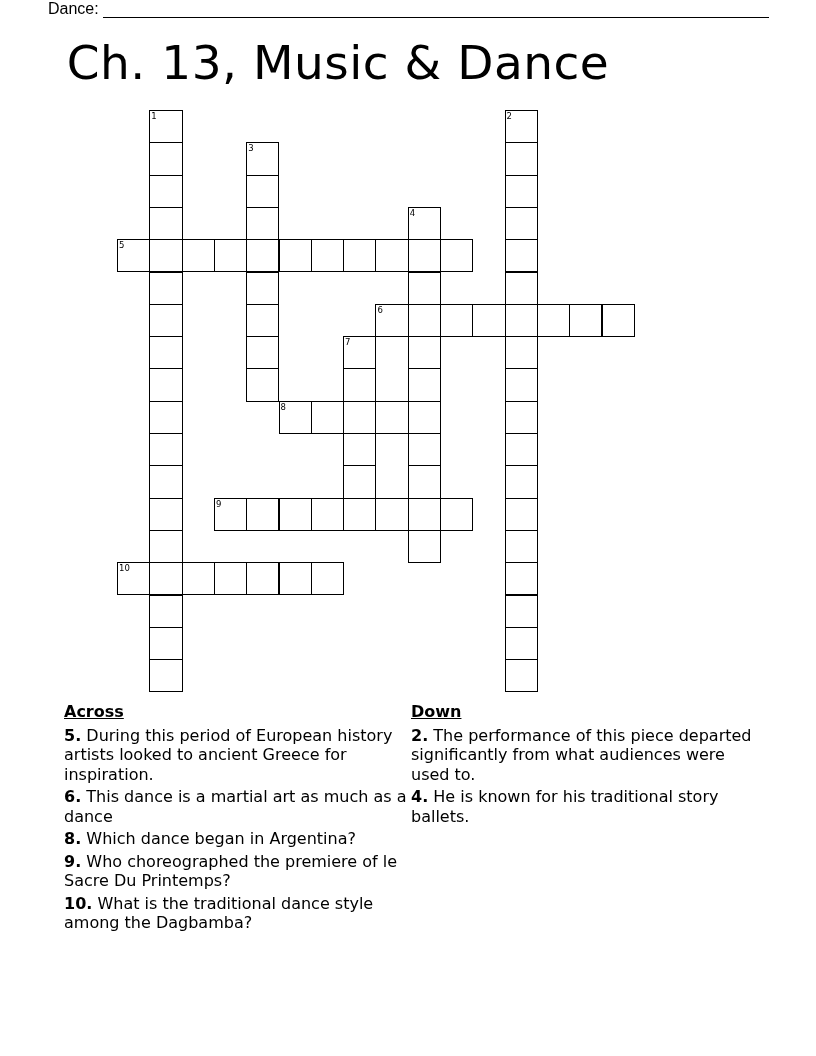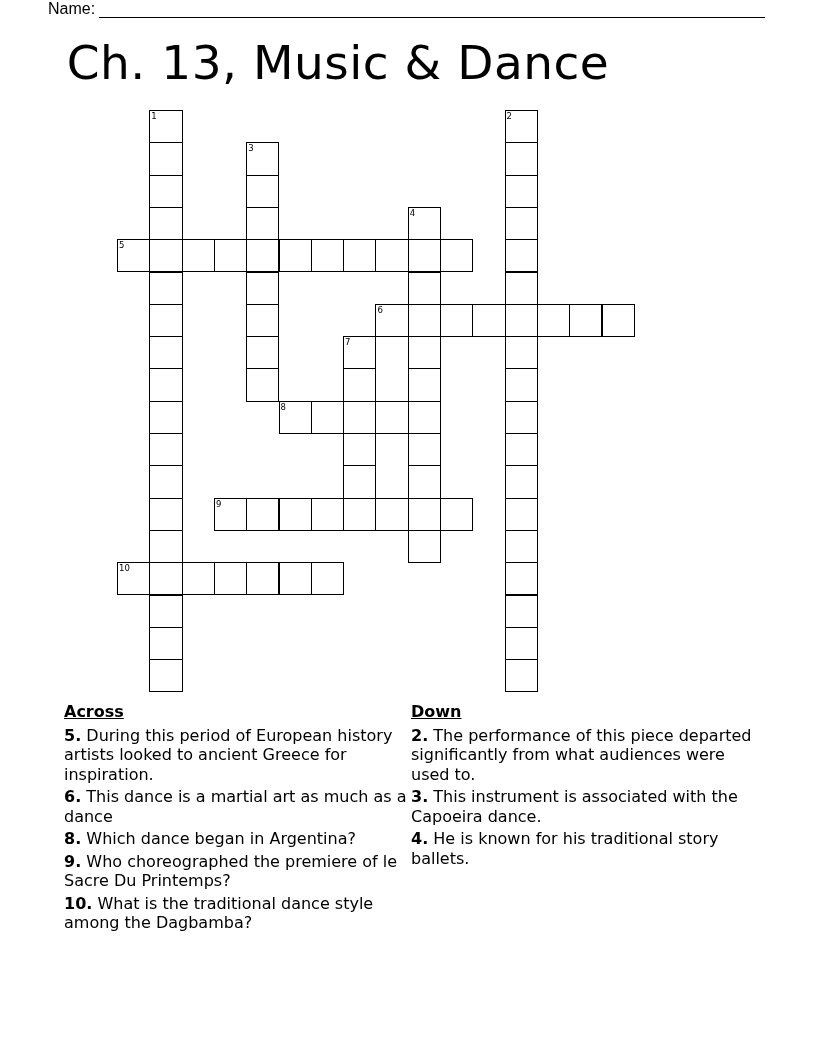--- a/index.html
+++ b/index.html
@@ -88,21 +88,21 @@
       margin-bottom: 3px;
     }
     .clue-num {
       font-weight: bold;
     }
   </style>
 </head>
 <body>
 
 <div class="name-row">
-  <span class="name-label">Name:</span>
+  <span class="name-label">Dance:</span>
   <span class="name-line"></span>
 </div>
 
 <div class="title">Ch. 13, Music &amp; Dance</div>
 
 <div class="grid" id="grid">
     <div class="cell" style="left: 149.3px; top: 110px;">
       <span class="cell-num">1</span>
     </div>
     <div class="cell" style="left: 149.3px; top: 142.3px;"></div>
@@ -219,15 +219,14 @@
   <div class="clue"><span class="clue-num">5.</span> <span>During this period of European history artists looked to ancient Greece for inspiration.</span></div>
   <div class="clue"><span class="clue-num">6.</span> <span>This dance is a martial art as much as a dance</span></div>
   <div class="clue"><span class="clue-num">8.</span> <span>Which dance began in Argentina?</span></div>
   <div class="clue"><span class="clue-num">9.</span> <span>Who choreographed the premiere of le Sacre Du Printemps?</span></div>
   <div class="clue"><span class="clue-num">10.</span> <span>What is the traditional dance style among the Dagbamba?</span></div>
 </div>
 
 <div class="clues down">
   <div class="clue-heading">Down</div>
   <div class="clue"><span class="clue-num">2.</span> <span>The performance of this piece departed significantly from what audiences were used to.</span></div>
-  <div class="clue"><span class="clue-num">3.</span> <span>This instrument is associated with the Capoeira dance.</span></div>
   <div class="clue"><span class="clue-num">4.</span> <span>He is known for his traditional story ballets.</span></div>
 </div>
 
 </body></html>

